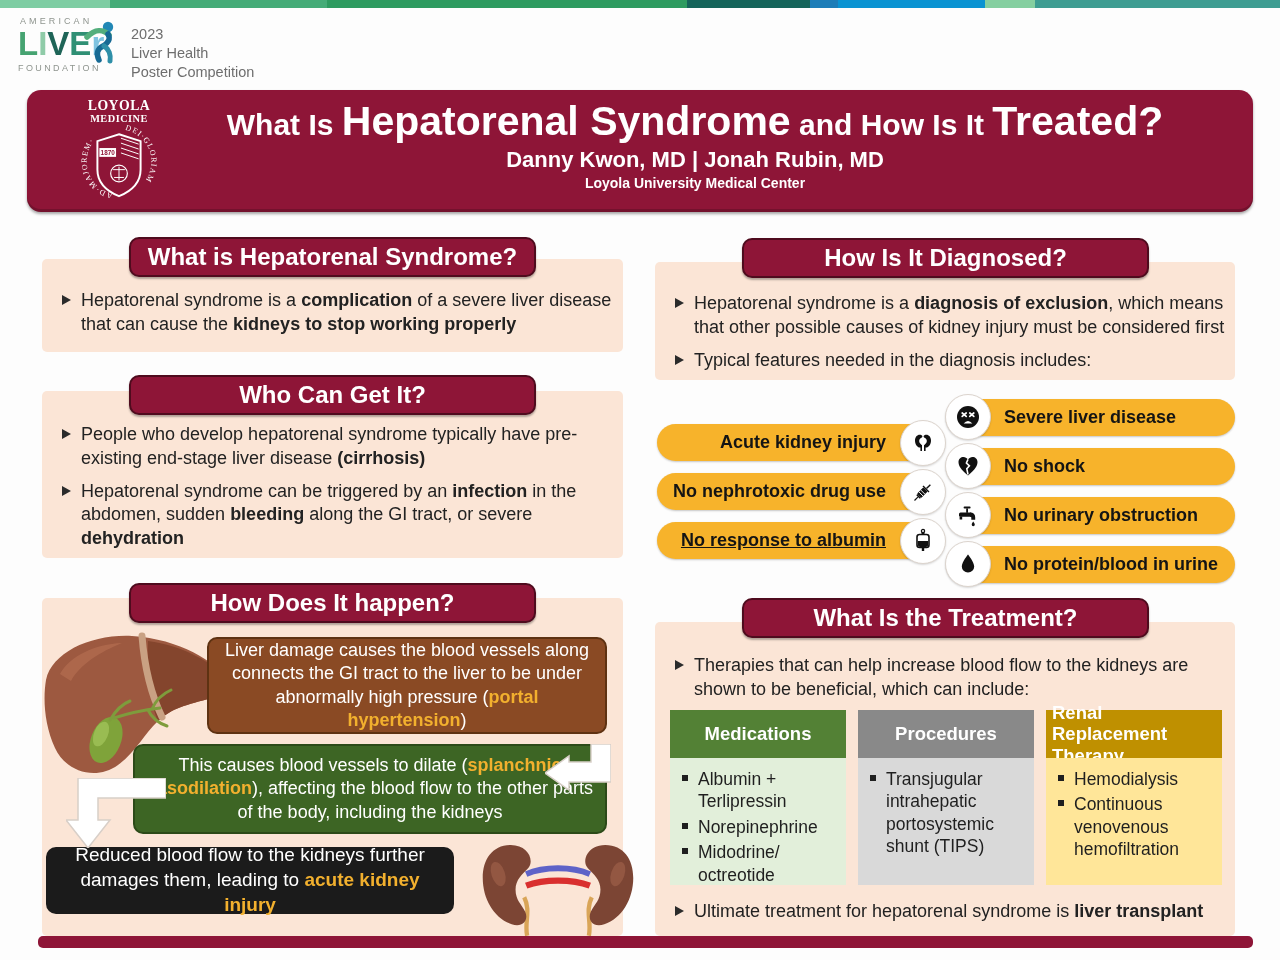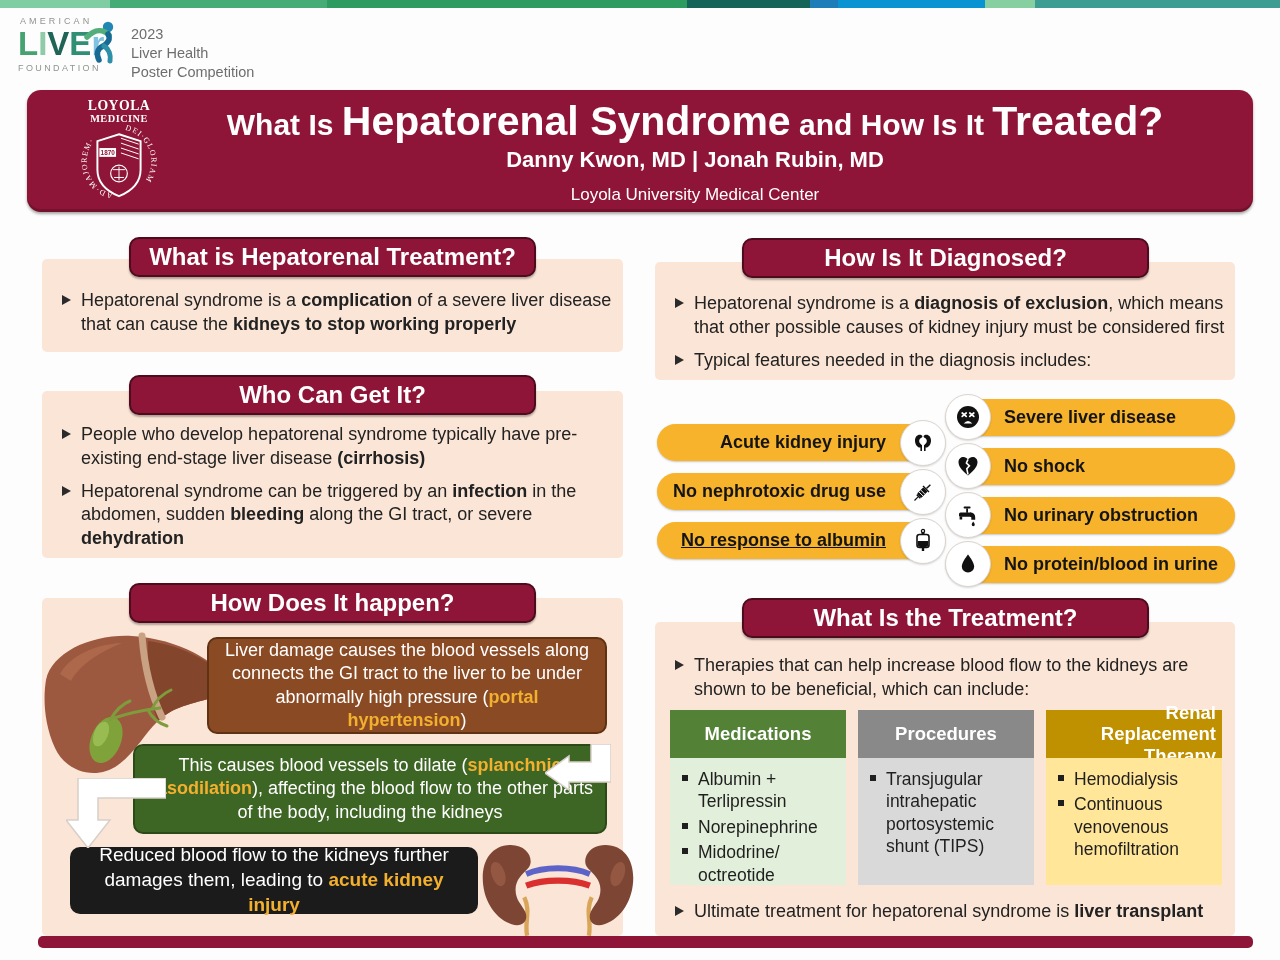--- a/index.html
+++ b/index.html
@@ -20,21 +20,21 @@
   .comp{position:absolute;left:131px;top:25px;font-size:14.5px;line-height:1.3;color:#6E6E6E;}
 
   
   .mheader{position:absolute;left:27px;top:90px;width:1226px;height:122px;background:#8E1537;
            border-radius:14px;box-shadow:0 2px 3px rgba(0,0,0,.35), inset 0 -3px 0 rgba(0,0,0,.18);}
   .crest{position:absolute;left:50px;top:7px;}
   .mh-text{position:absolute;left:140px;right:30px;top:9px;text-align:center;color:#fff;}
   .mh-title{font-weight:700;line-height:1.08;}
   .t-sm{font-size:30px;} .t-lg{font-size:41px;}
   .mh-authors{font-size:22px;font-weight:700;margin-top:4px;}
-  .mh-affil{font-size:17px;font-weight:400;margin-top:12px;}
+  .mh-affil{font-size:14px;font-weight:700;margin-top:2px;}
 
   
   .sec-pill{position:absolute;height:40px;background:#8E1537;border:2px solid #4F0B1E;border-radius:10px;
             color:#fff;font-weight:700;font-size:24px;display:flex;align-items:center;justify-content:center;
             z-index:5;box-shadow:0 2px 2px rgba(0,0,0,.3);box-sizing:border-box;}
 
   
   .panel{position:absolute;background:#FBE5D6;border-radius:5px;box-sizing:border-box;z-index:1;}
 
   .bullet{position:relative;padding-left:21px;font-size:18px;line-height:1.32;color:#222;}
@@ -57,21 +57,21 @@
            display:flex;align-items:center;justify-content:center;box-sizing:border-box;z-index:2;}
   .flowbox .inner{padding:6px 12px;}
   .box-brown{background:#8A4A24;border:2px solid #5E3212;}
   .box-green{background:#3D6524;border:2px solid #2C4A18;}
   .box-black{background:#1B1B1B;font-size:19px;}
 
   .art{position:absolute;z-index:2;}
 
   
   .tcol-header{position:absolute;height:48px;color:#fff;font-weight:700;font-size:18.5px;display:flex;
-               align-items:center;justify-content:center;text-align:right;line-height:1.15;box-sizing:border-box;padding:0 6px;}
+               align-items:center;justify-content:center;text-align:left;line-height:1.15;box-sizing:border-box;padding:0 6px;}
   .tcol-body{position:absolute;box-sizing:border-box;padding:10px 24px 0 8px;font-size:17.5px;line-height:1.28;color:#1F1F1F;}
   .titem{position:relative;padding-left:20px;margin-bottom:3px;}
   .titem::before{content:"";position:absolute;left:4px;top:7px;width:6px;height:6px;background:#1F1F1F;}
 
   .bstrip{position:absolute;left:38px;top:936px;width:1215px;height:12px;background:#8E1537;border-radius:5px;z-index:7;}
 </style>
 </head>
 <body>
 
 <div class="poster">
@@ -128,21 +128,21 @@
       <path d="M36 74 h12 M42 71 v14 M37 82 h10" stroke="#fff" stroke-width="1"></path>
     </svg>
     <div class="mh-text">
       <div class="mh-title"><span class="t-sm">What Is </span><span class="t-lg">Hepatorenal Syndrome</span><span class="t-sm"> and How Is It </span><span class="t-lg">Treated?</span></div>
       <div class="mh-authors">Danny Kwon, MD | Jonah Rubin, MD</div>
       <div class="mh-affil">Loyola University Medical Center</div>
     </div>
   </div>
 
   <div class="sec-pill" style="left:129px;top:237px;width:407px;">
-    <span>What is Hepatorenal Treatment?</span>
+    <span>What is Hepatorenal Syndrome?</span>
   </div>
   <div class="panel" style="left:42px;top:259px;width:581px;height:93px;padding:30px 10px 0 18px;">
     <div class="bullet"><span>Hepatorenal syndrome is a </span><span style="font-weight: 700;">complication</span><span> of a severe liver disease that can cause the </span><span style="font-weight: 700; text-align: center;">kidneys to stop working properly</span></div>
   </div>
 
   <div class="sec-pill" style="left:129px;top:375px;width:407px;">
     <span>Who Can Get It?</span>
   </div>
   <div class="panel" style="left:42px;top:391px;width:581px;height:167px;padding:32px 10px 0 18px;">
     <div class="bullet mb"><span>People who develop hepatorenal syndrome typically have pre-existing end-stage liver disease </span><span style="font-weight: 700;">(cirrhosis)</span></div>
@@ -258,21 +258,21 @@
     </svg>
 
     <div class="flowbox box-brown" style="left:165px;top:39px;width:400px;height:97px;">
       <div class="inner"><span>Liver damage causes the blood vessels along connects the GI tract to the liver to be under abnormally high pressure (</span><span style="font-weight: 700; color: rgb(242, 176, 46);">portal hypertension</span><span>)</span></div>
     </div>
 
     <div class="flowbox box-green" style="left:91px;top:146px;width:474px;height:90px;">
       <div class="inner"><span>This causes blood vessels to dilate (</span><span style="font-weight: 700; color: rgb(242, 176, 46);">splanchnic vasodilation</span><span>), affecting the blood flow to the other parts of the body, including the kidneys</span></div>
     </div>
 
-    <div class="flowbox box-black" style="left:28px;top:249px;width:408px;height:67px;">
+    <div class="flowbox box-black" style="left:4px;top:249px;width:408px;height:67px;">
       <div class="inner" style="padding:6px 18px;"><span>Reduced blood flow to the kidneys further damages them, leading to </span><span style="font-weight: 700; color: rgb(242, 176, 46);">acute kidney injury</span></div>
     </div>
 
     <svg class="art" style="left:24px;top:180px;" width="100" height="70" viewBox="0 0 100 70">
       <polygon points="100,0 12,0 12,42 0,42 22,70 44,42 32,42 32,20 100,20" fill="#fff" stroke="#D8CFC8" stroke-width="1.5"></polygon>
     </svg>
     <svg class="art" style="left:503px;top:146px;" width="66" height="58" viewBox="0 0 66 58">
       <polygon points="46,0 66,0 66,38 24,38 24,46 0,29 24,12 24,18 46,18" fill="#fff" stroke="#D8CFC8" stroke-width="1.5"></polygon>
     </svg>
   </div>

